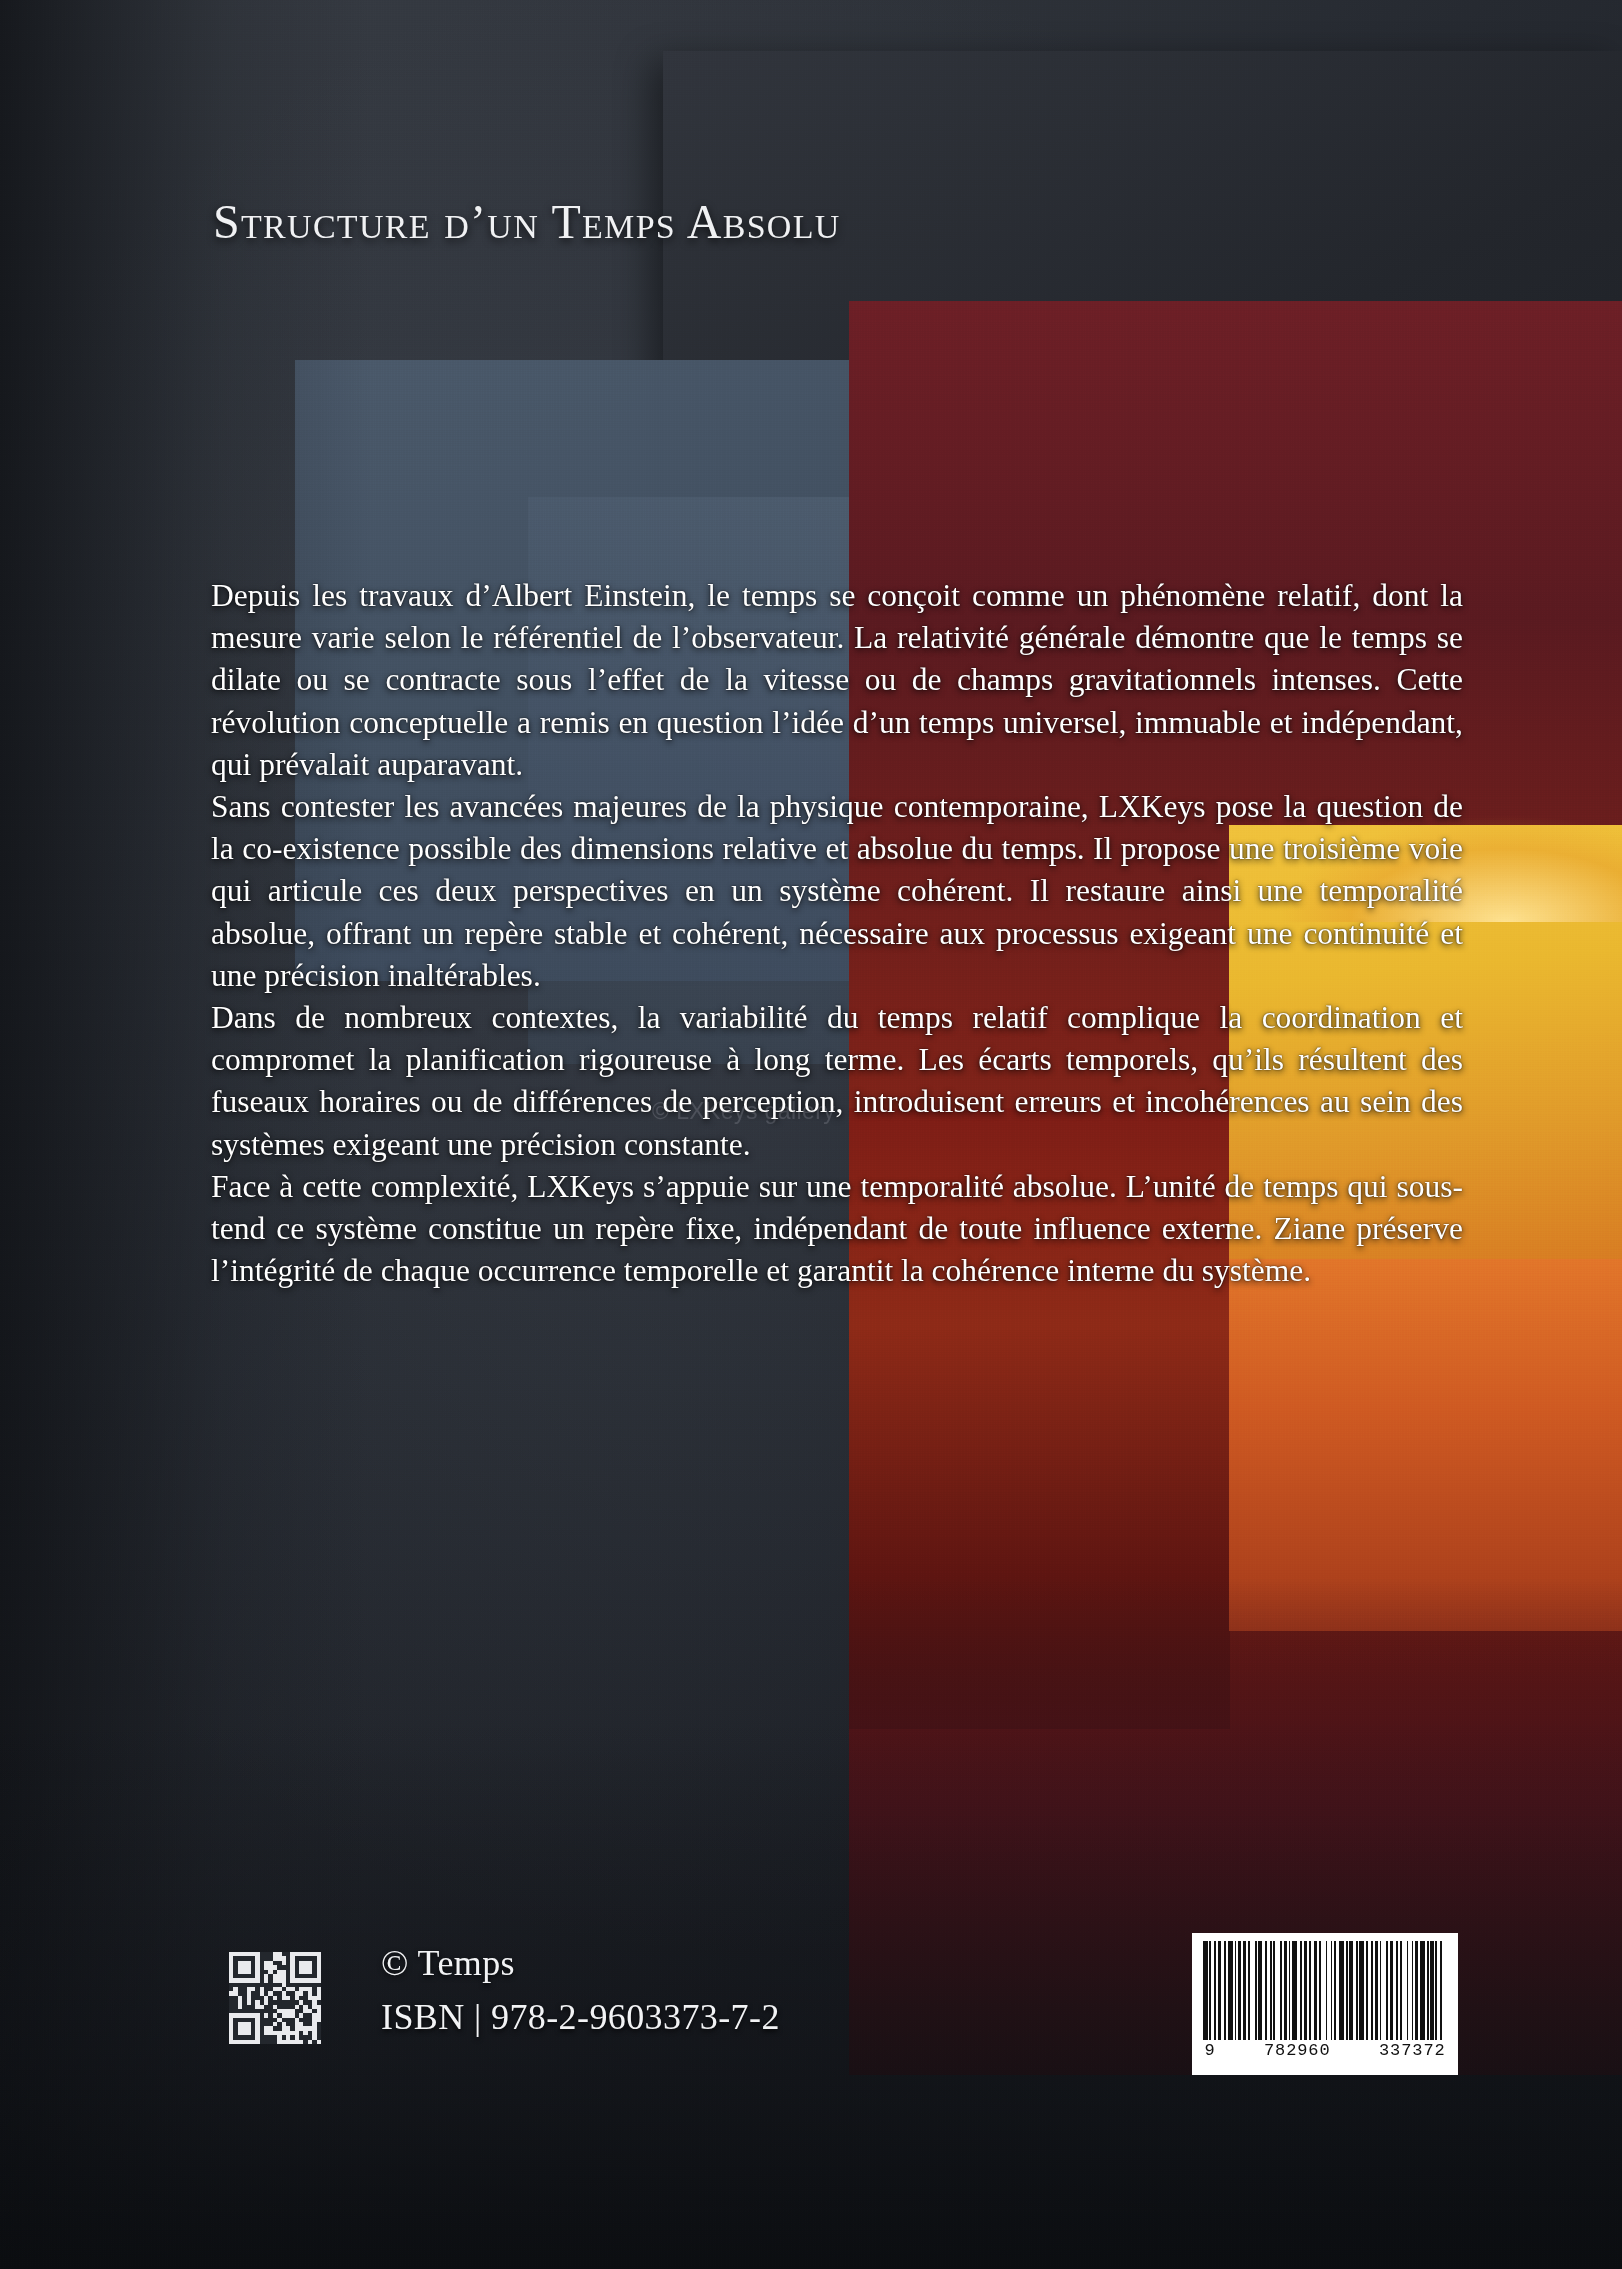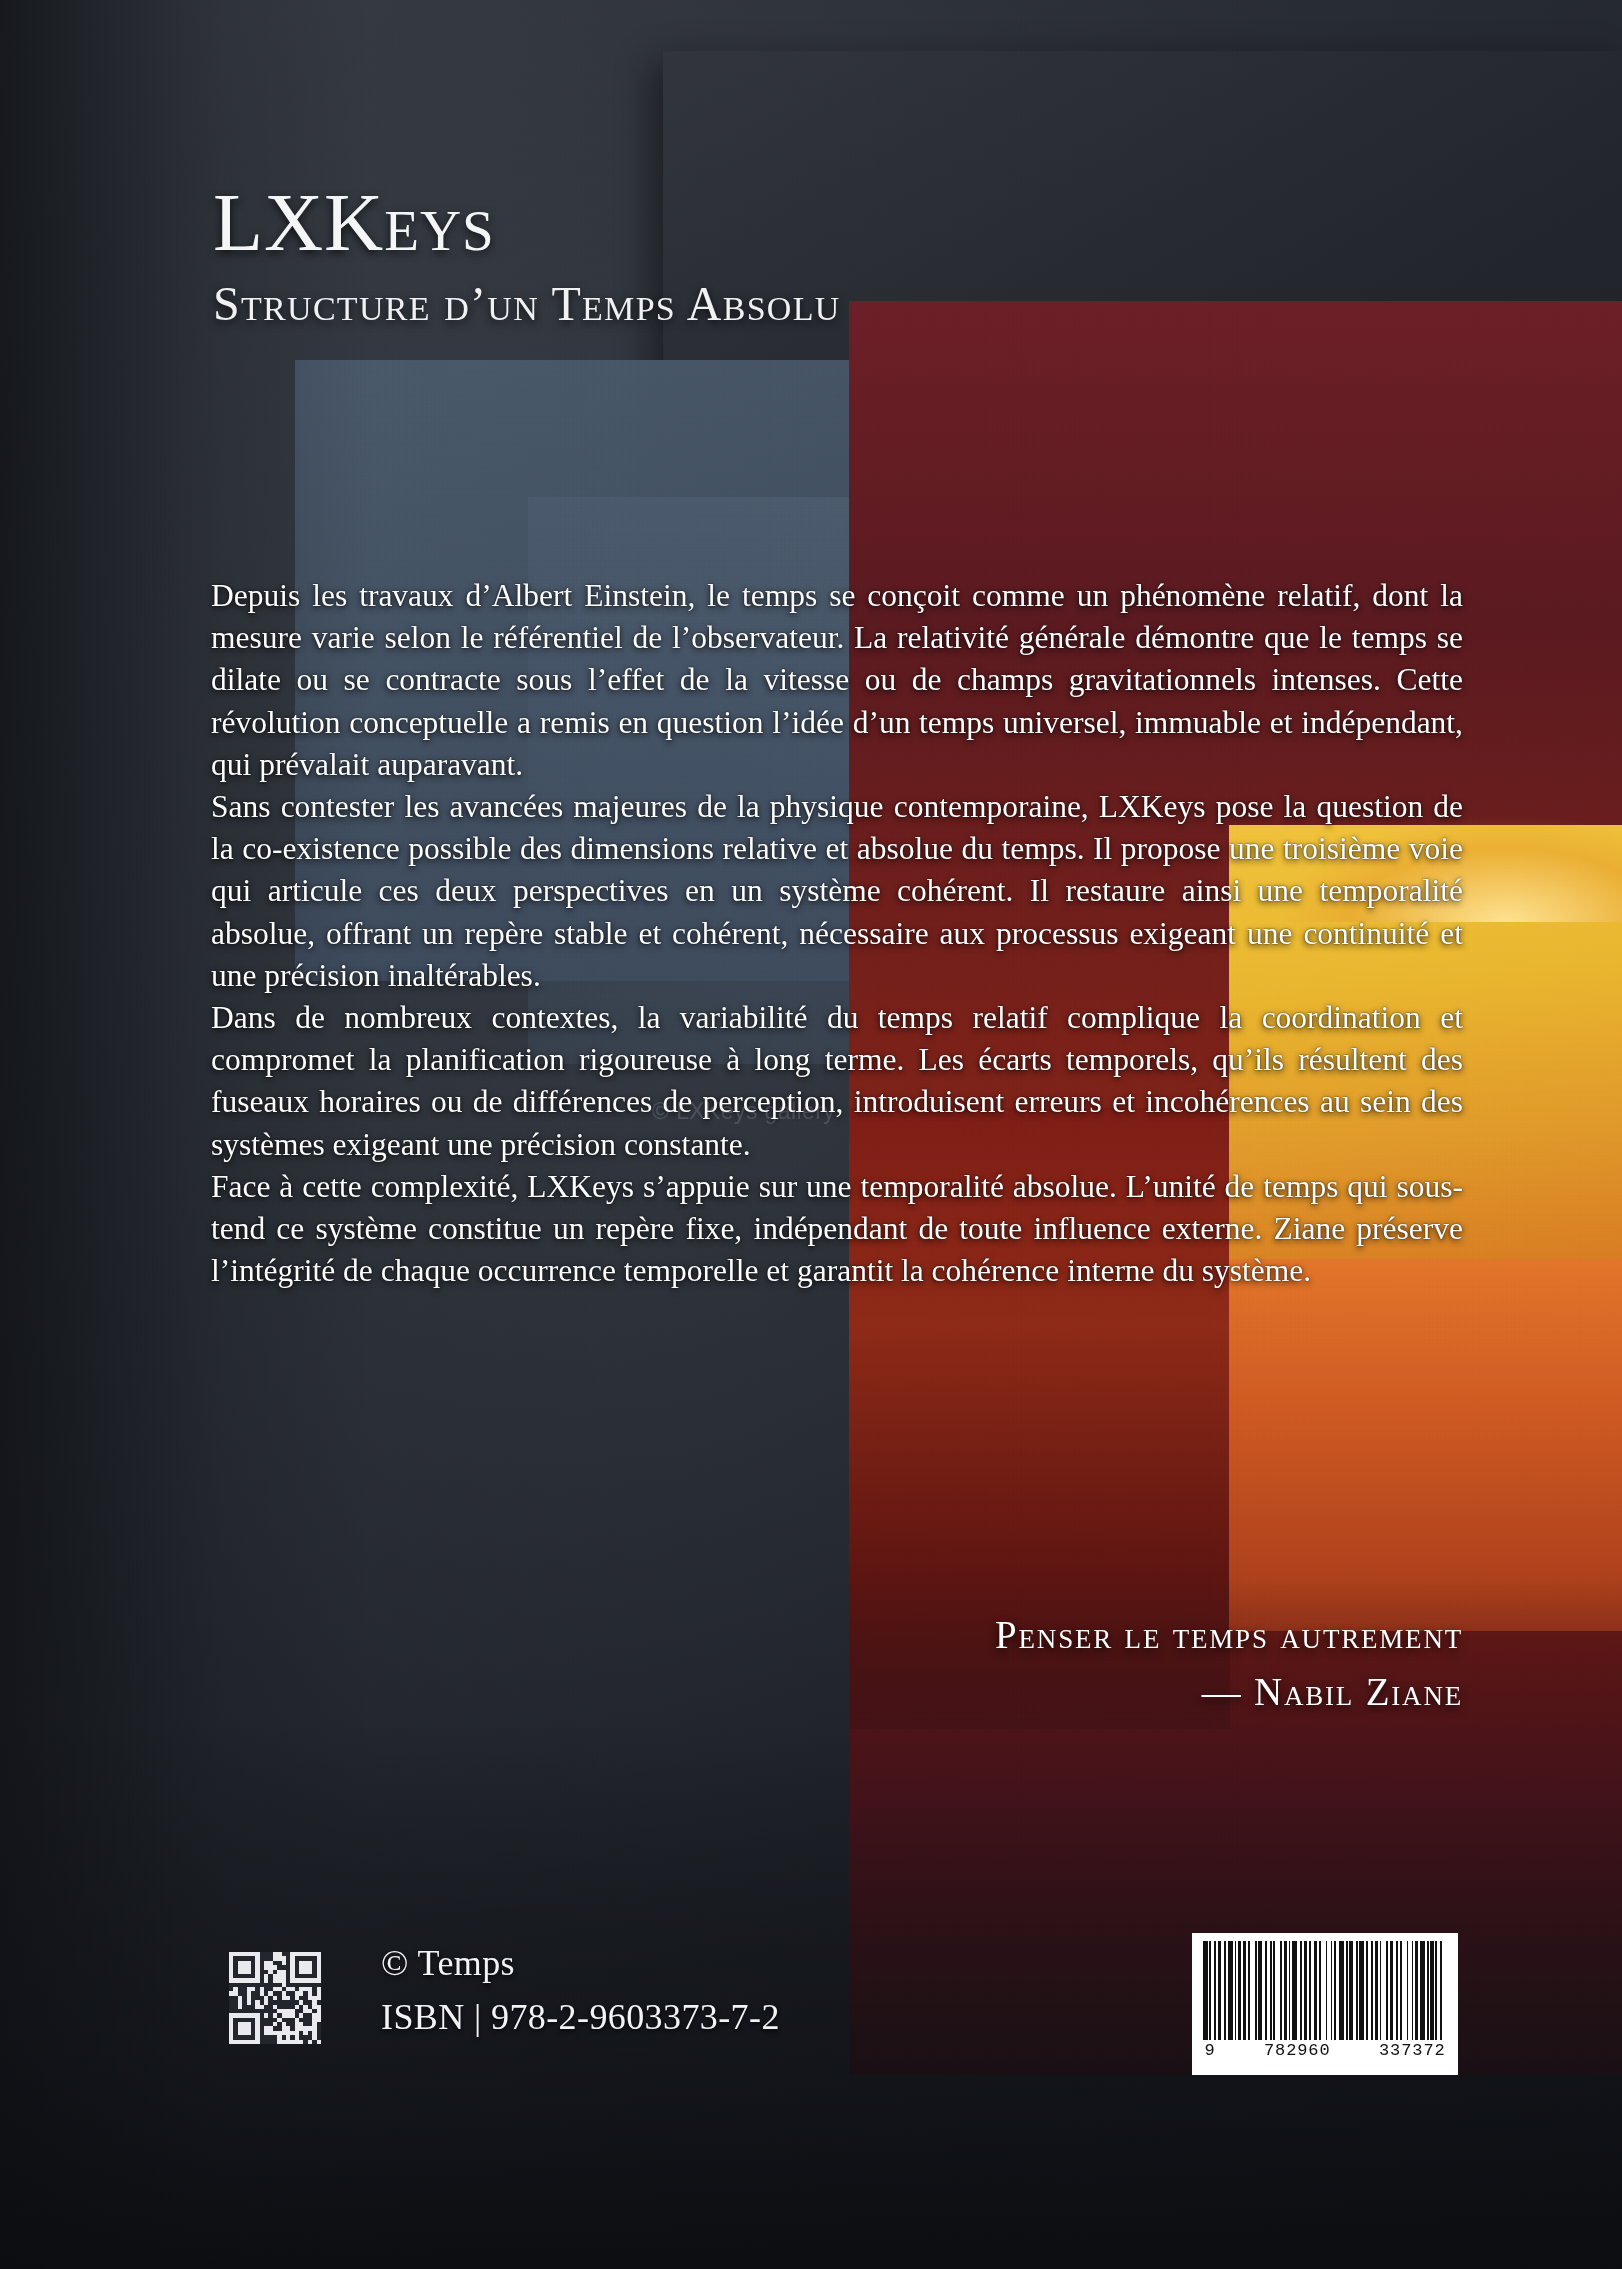--- a/index.html
+++ b/index.html
@@ -233,37 +233,32 @@
   <div class="panel-gold-glow"></div>
   <div class="panel-orange-low"></div>
   <div class="panel-red-fade"></div>
   <div class="shade-left"></div>
   <div class="shade-bottom"></div>
   <div class="noise"></div>
 
   <div class="content">
 
     <div class="title-block">
-      <div class="book-title">LXKeys</div>
       <div class="subtitle-1">Structure d’un Temps Absolu</div>
     </div>
 
     <div class="blurb">
       <p>Depuis les travaux d’Albert Einstein, le temps se conçoit comme un phénomène relatif, dont la mesure varie selon le référentiel de l’observateur. La relativité générale démontre que le temps se dilate ou se contracte sous l’effet de la vitesse ou de champs gravitationnels intenses. Cette révolution conceptuelle a remis en question l’idée d’un temps universel, immuable et indépendant, qui prévalait auparavant.</p>
       <p>Sans contester les avancées majeures de la physique contemporaine, LXKeys pose la question de la co-existence possible des dimensions relative et absolue du temps. Il propose une troisième voie qui articule ces deux perspectives en un système cohérent. Il restaure ainsi une temporalité absolue, offrant un repère stable et cohérent, nécessaire aux processus exigeant une continuité et une précision inaltérables.</p>
       <p>Dans de nombreux contextes, la variabilité du temps relatif complique la coordination et compromet la planification rigoureuse à long terme. Les écarts temporels, qu’ils résultent des fuseaux horaires ou de différences de perception, introduisent erreurs et incohérences au sein des systèmes exigeant une précision constante.</p>
       <p>Face à cette complexité, LXKeys s’appuie sur une temporalité absolue. L’unité de temps qui sous-tend ce système constitue un repère fixe, indépendant de toute influence externe. Ziane préserve l’intégrité de chaque occurrence temporelle et garantit la cohérence interne du système.</p>
     </div>
 
     <div class="watermark">© LXKeys gallery</div>
 
-    <div class="tagline-block">
-      <div class="tagline">Penser le temps autrement</div>
-      <div class="author">— Nabil Ziane</div>
-    </div>
 
     <div class="qr" id="qr">
         <i></i>
         <i></i>
         <i></i>
         <i></i>
         <i></i>
         <i></i>
         <i></i>
         <i style="background: transparent;"></i>

